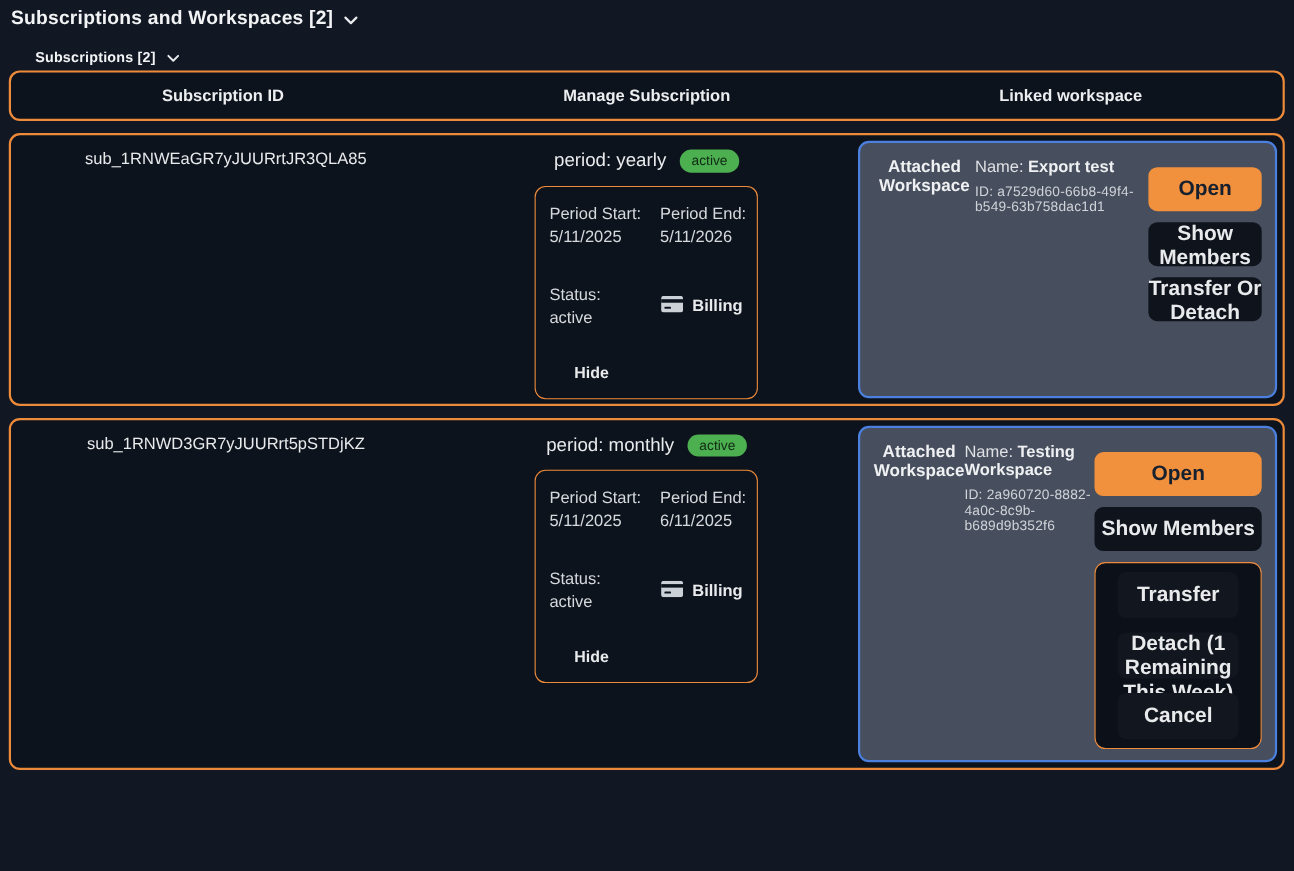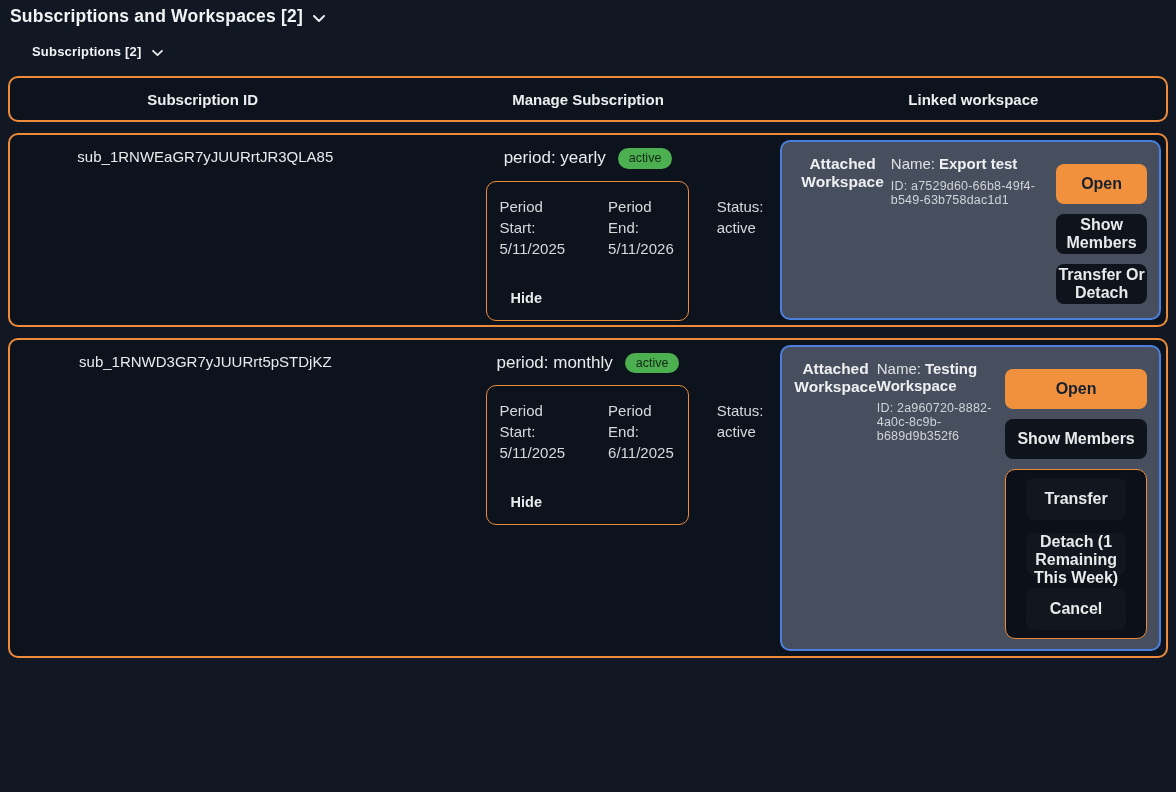--- a/index.html
+++ b/index.html
@@ -22,21 +22,21 @@
     color:var(--text-primary);
   }
   .page{padding:6px 8px 8px 8px;}
   .title-row{display:flex;align-items:center;gap:9px;cursor:pointer;margin-left:2px;}
   .title-row h1{font-size:17.5px;font-weight:bold;color:#f2f3f5;letter-spacing:.2px;}
   .subtitle-row{display:flex;align-items:center;gap:9px;cursor:pointer;margin:17px 0 0 24px;}
   .subtitle-row h2{font-size:13px;font-weight:bold;color:#f2f3f5;letter-spacing:.2px;text-align:center;}
   .chev{display:inline-flex;align-items:center;margin-top:3px;}
 
   .table-header{
-    margin-top:17px;height:46px;
+    margin-top:5px;height:46px;
     border:2px solid var(--accent-orange);border-radius:10px;
     background:var(--panel-bg);
     display:grid;grid-template-columns:1fr 1fr 1fr;align-items:center;
   }
   .table-header .col-h{text-align:center;font-weight:bold;font-size:15px;color:#eceef0;}
 
   .sub-row{
     margin-top:11px;
     border:2px solid var(--accent-orange);border-radius:10px;
     background:var(--panel-bg);
@@ -48,23 +48,22 @@
   .period-line{display:flex;align-items:center;gap:12px;}
   .period-label{font-size:17px;color:var(--text-primary);}
   .badge{
     background:var(--badge-green);color:#102a14;
     font-size:12.5px;padding:4px 11px;border-radius:999px;line-height:1;
   }
   .details-panel{
     margin-top:12px;width:203px;
     border:1px solid var(--accent-orange);border-radius:10px;
     padding:14px 0 14px 0;
-    display:grid;grid-template-columns:1fr 1fr 1fr 1fr;row-gap:32px;
+    display:grid;grid-template-columns:1fr 1fr;row-gap:32px;
     background:var(--panel-bg);
-    gap:31px;
   }
   .dcell{padding-left:12px;font-size:15px;line-height:21px;color:var(--text-dim);}
   .dcell .dval{color:var(--text-dim);}
   .billing-cell{display:flex;align-items:center;justify-content:center;align-self:center;padding-left:0;}
   .billing-btn{
     display:flex;align-items:center;gap:8px;background:transparent;border:none;
     color:var(--text-primary);font-weight:bold;font-size:15px;cursor:pointer;
     font-family:inherit;
   }
   .hide-cell{padding-left:0;display:flex;justify-content:center;}
@@ -83,21 +82,21 @@
     display:flex;
   }
   .ws-title{text-align:center;font-weight:bold;font-size:15.5px;color:#eef0f2;margin-top:3px;}
   .ws-info{width:fit-content;margin:3px auto 0 auto;text-align:left;}
   .ws-name-line{font-size:15px;color:#dfe1e4;}
   .ws-name-line .ws-name{font-weight:bold;color:#eef0f2;margin-left:4px;}
   .ws-id{font-size:12.5px;color:#d0d4d9;margin-top:7px;letter-spacing:.2px;}
   .ws-buttons{display:flex;flex-direction:column;gap:10px;margin-top:12px;}
   .btn{
     height:40px;border:none;border-radius:8px;cursor:pointer;
-    font-family:inherit;font-weight:bold;font-size:16px;width:100%;text-align:center;
+    font-family:inherit;font-weight:bold;font-size:19px;width:100%;text-align:center;
   }
   .btn-orange{background:var(--button-orange);color:#16202e;}
   .btn-dark{background:var(--dark-button-bg);color:var(--text-primary);}
   .td-menu{
     border:1.5px solid var(--accent-orange);border-radius:10px;
     background:#0c1119;padding:8px 20px;
     display:flex;flex-direction:column;gap:13px;
   }
   .td-menu .btn{height:42px;background:#12171f;}
 </style>

